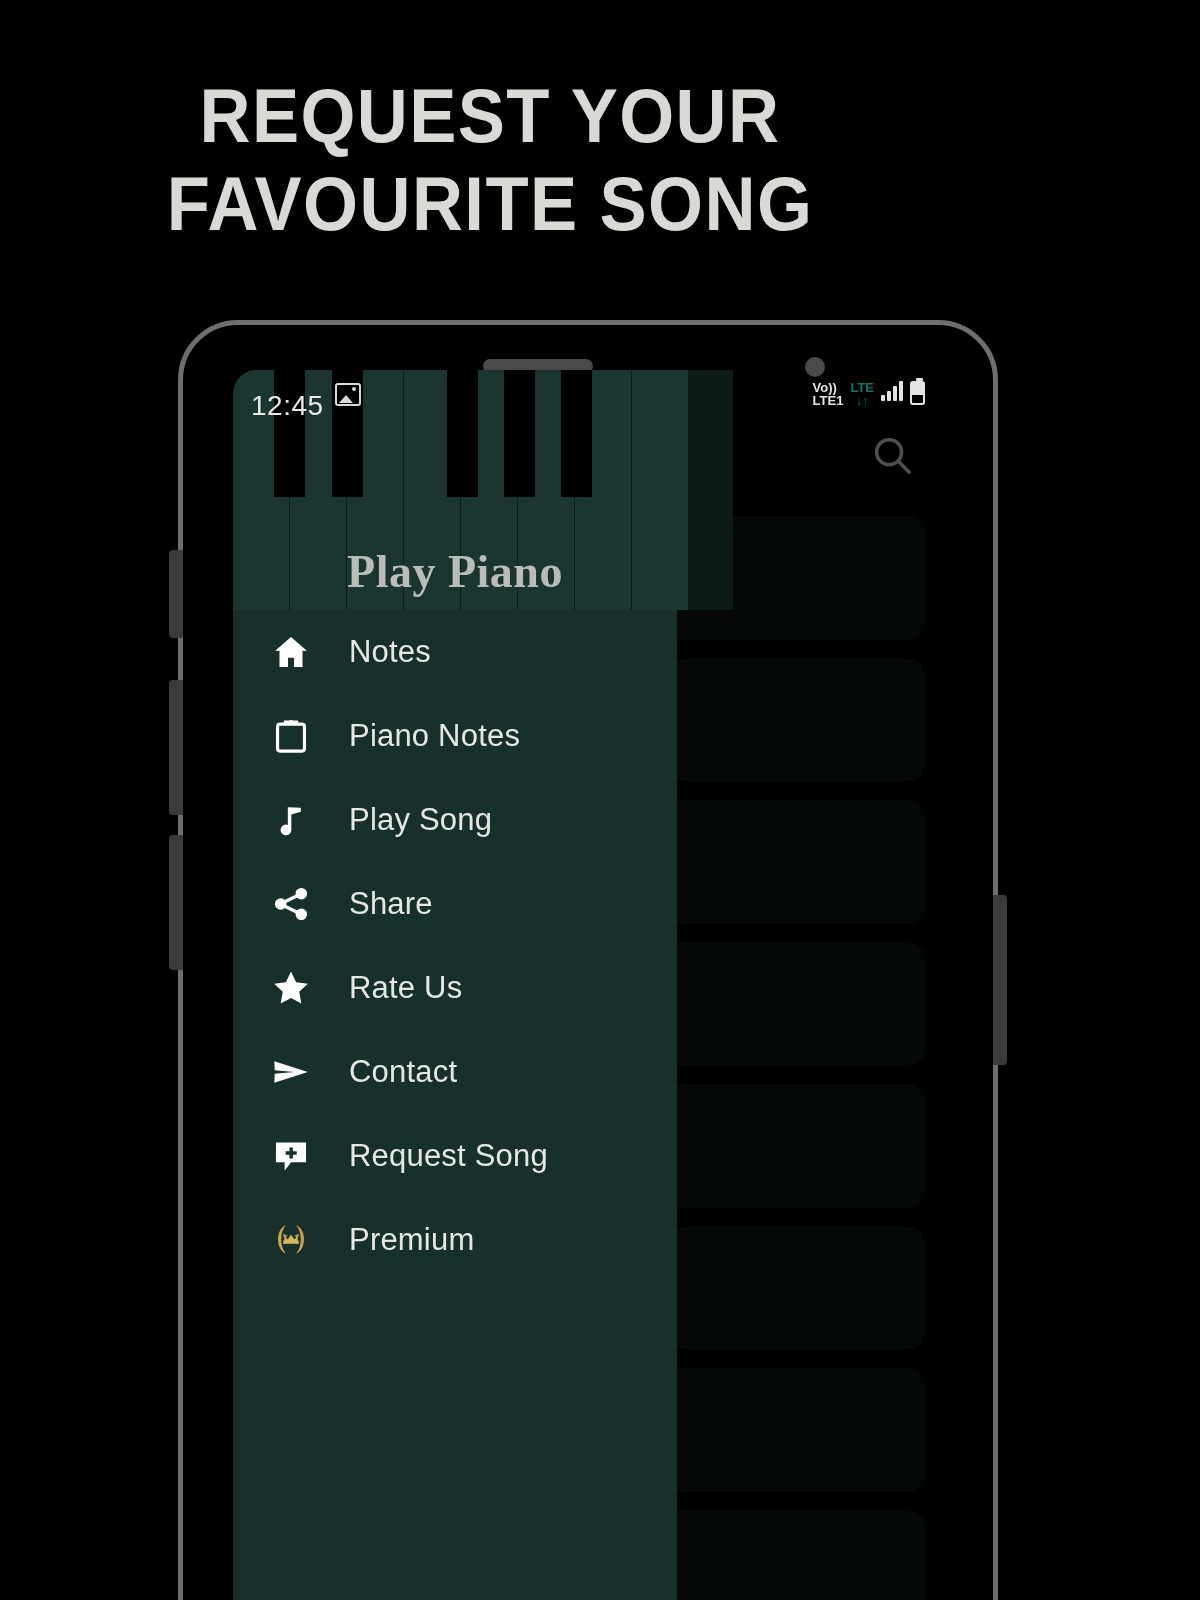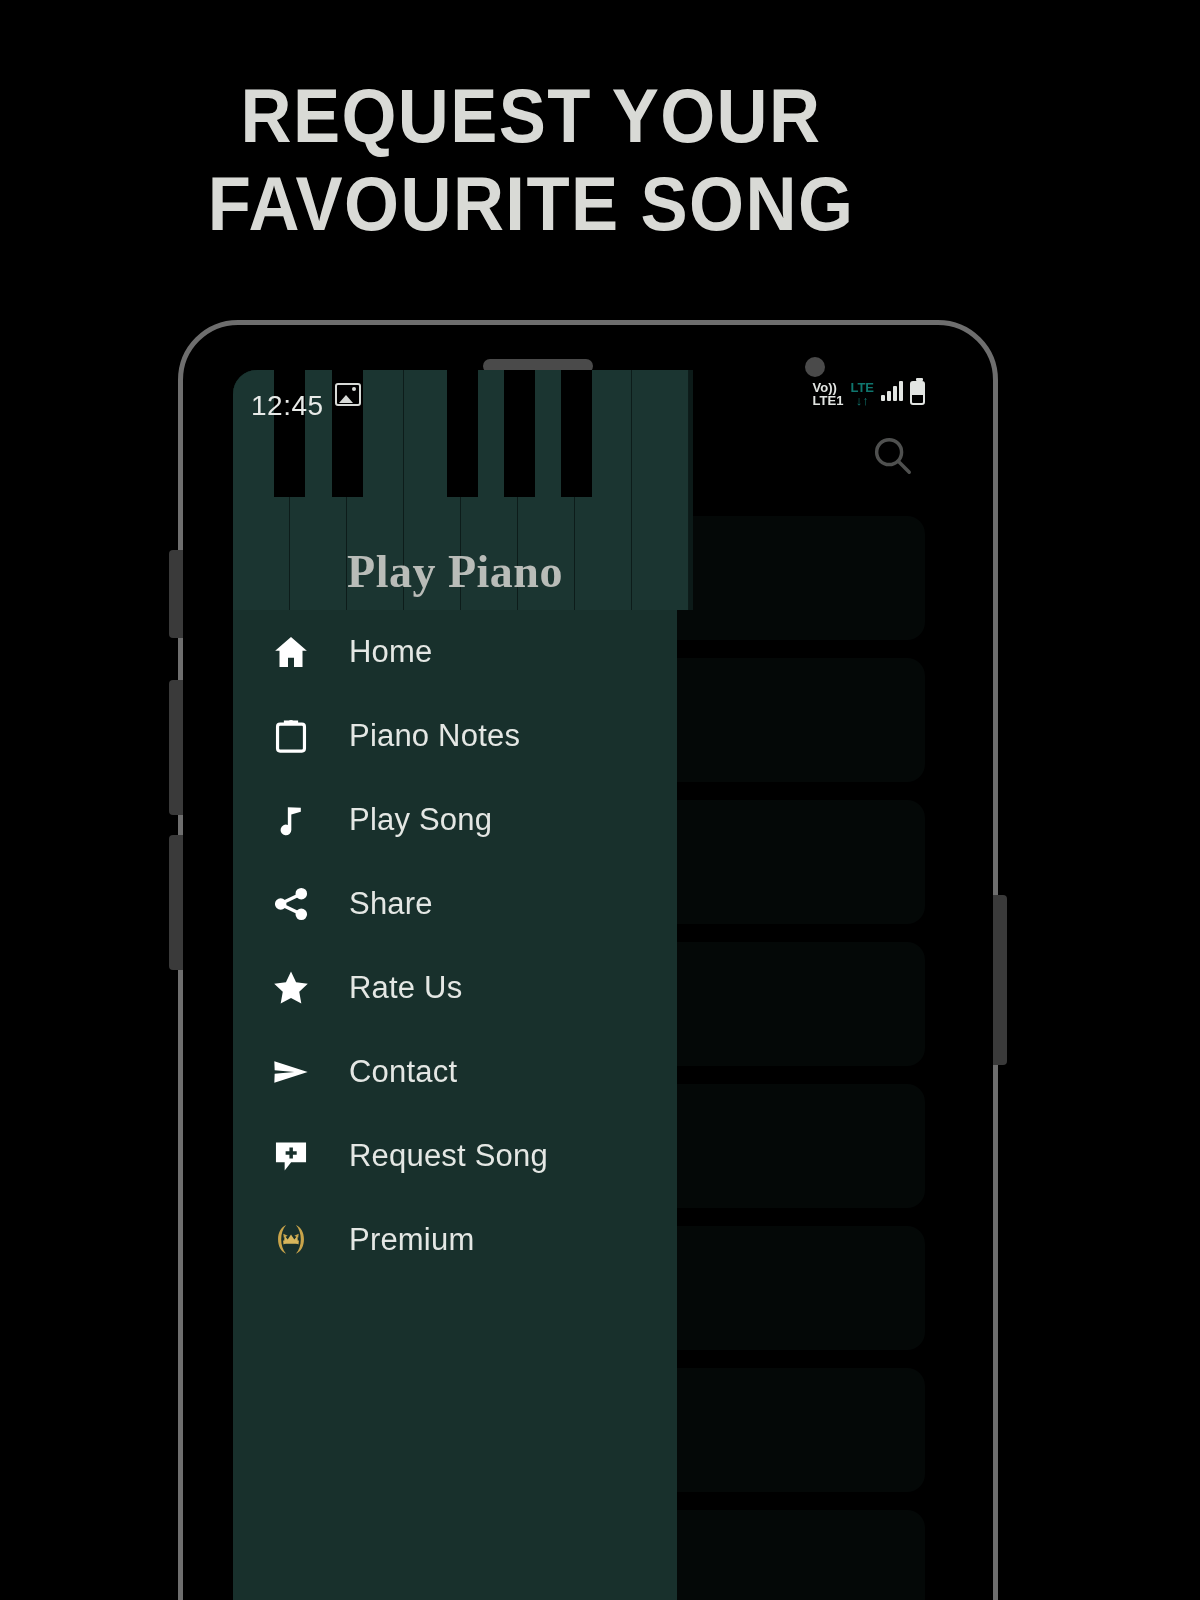--- a/index.html
+++ b/index.html
@@ -2,25 +2,24 @@
 <html><head>
 <meta charset="utf-8">
 <style>
   html,body{margin:0;padding:0;background:#000;}
   body{width:1200px;height:1600px;overflow:hidden;font-family:"Liberation Sans",sans-serif;}
 
   .stage{position:relative;width:1200px;height:1600px;background:#000;overflow:hidden;}
 
   
   .headline{
-    position:absolute;left:9px;top:72px;width:980px;text-align:center;
+    position:absolute;left:0;top:72px;width:980px;text-align:center;
     color:#d9dad6;font-family:"Liberation Sans",sans-serif;
     font-weight:bold;font-size:76px;line-height:1.16;letter-spacing:1.5px;
     font-stretch:condensed;
-    padding-left:32px;
   }
   .headline .l{display:block;transform:scaleX(0.93);}
 
   
   .phone{
     position:absolute;left:178px;top:320px;width:820px;height:1330px;
     border:5px solid #6e6e6e;border-radius:60px 60px 0 0;
     background:#000;box-sizing:border-box;
   }
   .btn-side{position:absolute;background:#3a3a3a;border-radius:4px;}
@@ -78,21 +77,21 @@
   .bars i:nth-child(3){height:15px;}
   .bars i:nth-child(4){height:20px;}
   .batt{width:15px;height:24px;border:2px solid #e2e5e2;border-radius:3px;position:relative;box-sizing:border-box;background:linear-gradient(#e2e5e2 60%,transparent 60%);}
   .batt:before{content:"";position:absolute;left:4px;top:-5px;width:7px;height:3px;background:#e2e5e2;border-radius:1px;}
 
   
   .drawer{
     position:absolute;left:0;top:0;width:444px;height:1285px;
     background:#18302c;z-index:5;
   }
-  .drawer-head{position:relative;width:460px;height:240px;background:#0c1a18;overflow:hidden;}
+  .drawer-head{position:relative;width:500px;height:240px;background:#0c1a18;overflow:hidden;}
   .keys{position:absolute;left:0;top:0;width:444px;height:240px;}
   .wkey{position:absolute;top:0;height:240px;background:#1b3531;border-right:1px solid #0d1c1a;box-sizing:border-box;}
   .bkey{position:absolute;top:0;height:127px;background:#000;}
   .drawer-title{
     position:absolute;left:0;bottom:12px;width:444px;text-align:center;
     font-family:"Liberation Serif",serif;font-weight:bold;font-size:46px;color:#b9bcb8;
     letter-spacing:.5px;
   }
 
   .menu{position:absolute;left:0;top:240px;width:444px;}
@@ -180,21 +179,21 @@
         </div>
 
         <div class="menu">
 
           <div class="mi">
             <span class="mi-ic">
               <svg width="40" height="40" viewBox="0 0 24 24" fill="#fff">
                   <path d="M12 3 2.5 11.2h2.6V21h5.1v-5.6h3.6V21h5.1v-9.8h2.6z"></path>
                 </svg>
             </span>
-            <span class="mi-lb">Home</span>
+            <span class="mi-lb">Notes</span>
           </div>
 
           <div class="mi">
             <span class="mi-ic">
               <svg width="38" height="38" viewBox="0 0 24 24" fill="none" stroke="#fff" stroke-width="2">
                 <rect x="3.5" y="4.5" width="17" height="17" rx="1.6"></rect>
                 <path d="M8.5 4.5V3.2h7v1.3" fill="#fff" stroke="#fff"></path>
                 <circle cx="12" cy="3.4" r="1.5" fill="#fff" stroke="none"></circle>
               </svg>
             </span>

